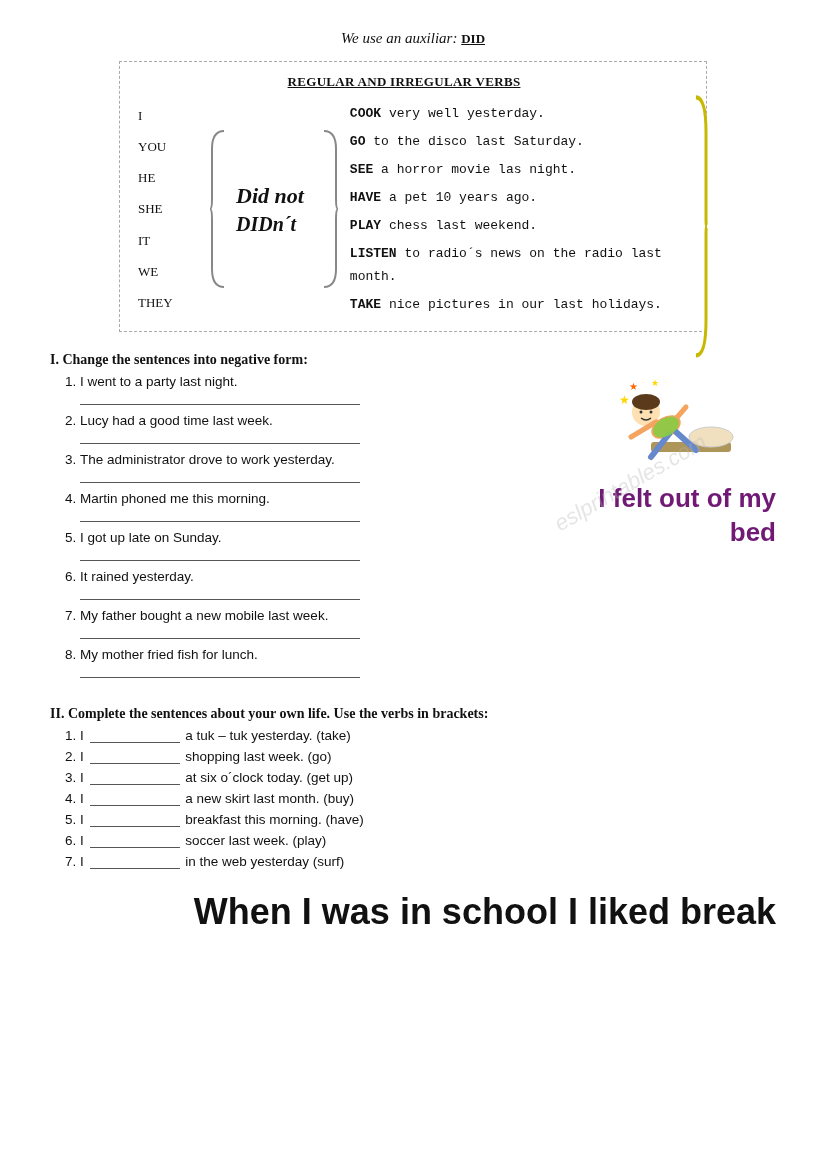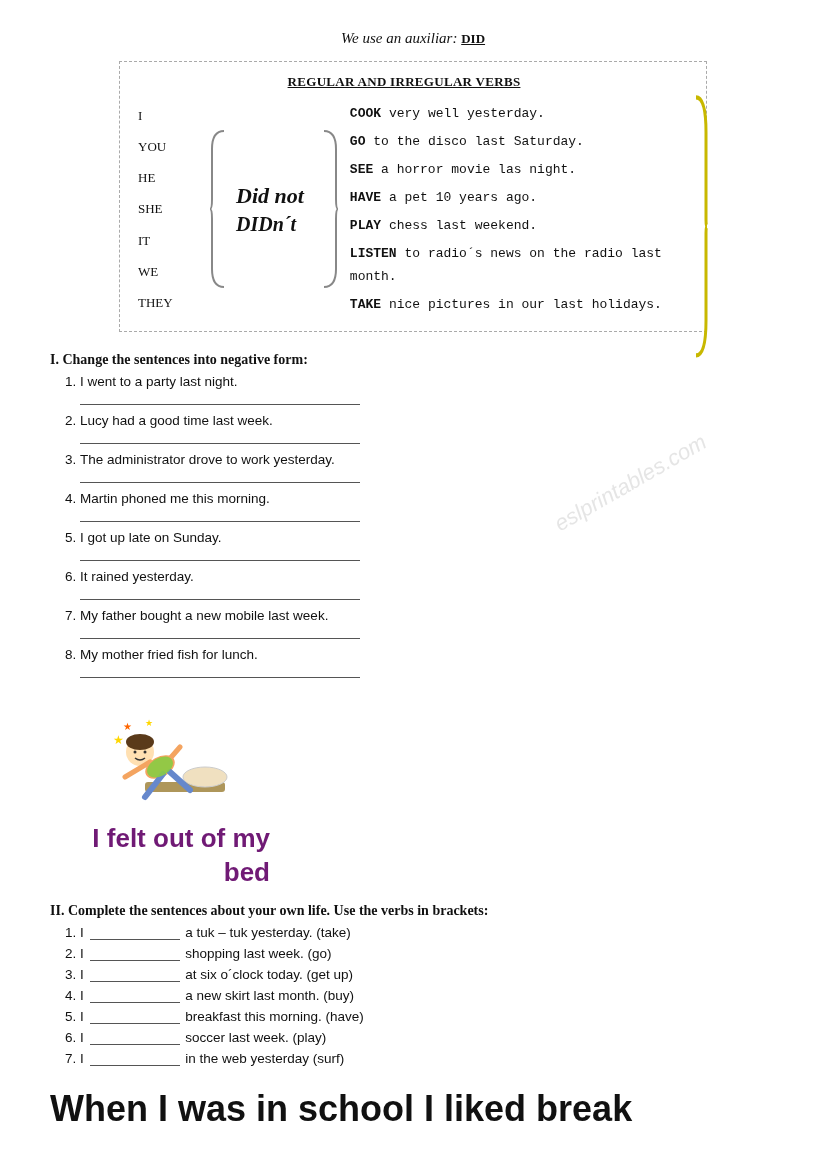--- a/index.html
+++ b/index.html
@@ -158,21 +158,21 @@
       display: block;
       border-bottom: 1px solid #555;
       width: 280px;
       margin: 2px 0 8px 0;
       height: 14px;
     }
 
     
     .content-row {
       display: flex;
-      flex-direction: column;
+      flex-direction: row;
       align-items: flex-start;
     }
 
     .exercises-left {
       flex: 1;
     }
 
     .right-panel {
       width: 220px;
       display: flex;
@@ -209,21 +209,21 @@
       display: inline-block;
       border-bottom: 1px solid #555;
       min-width: 90px;
       height: 14px;
       vertical-align: bottom;
       margin: 0 2px;
     }
 
     
     .bottom-text {
-      text-align: left;
+      text-align: right;
       font-size: 36px;
       font-weight: bold;
       font-family: Arial, sans-serif;
       color: #111;
       margin-top: 20px;
       line-height: 1.3;
     }
 
     
     .watermark {

